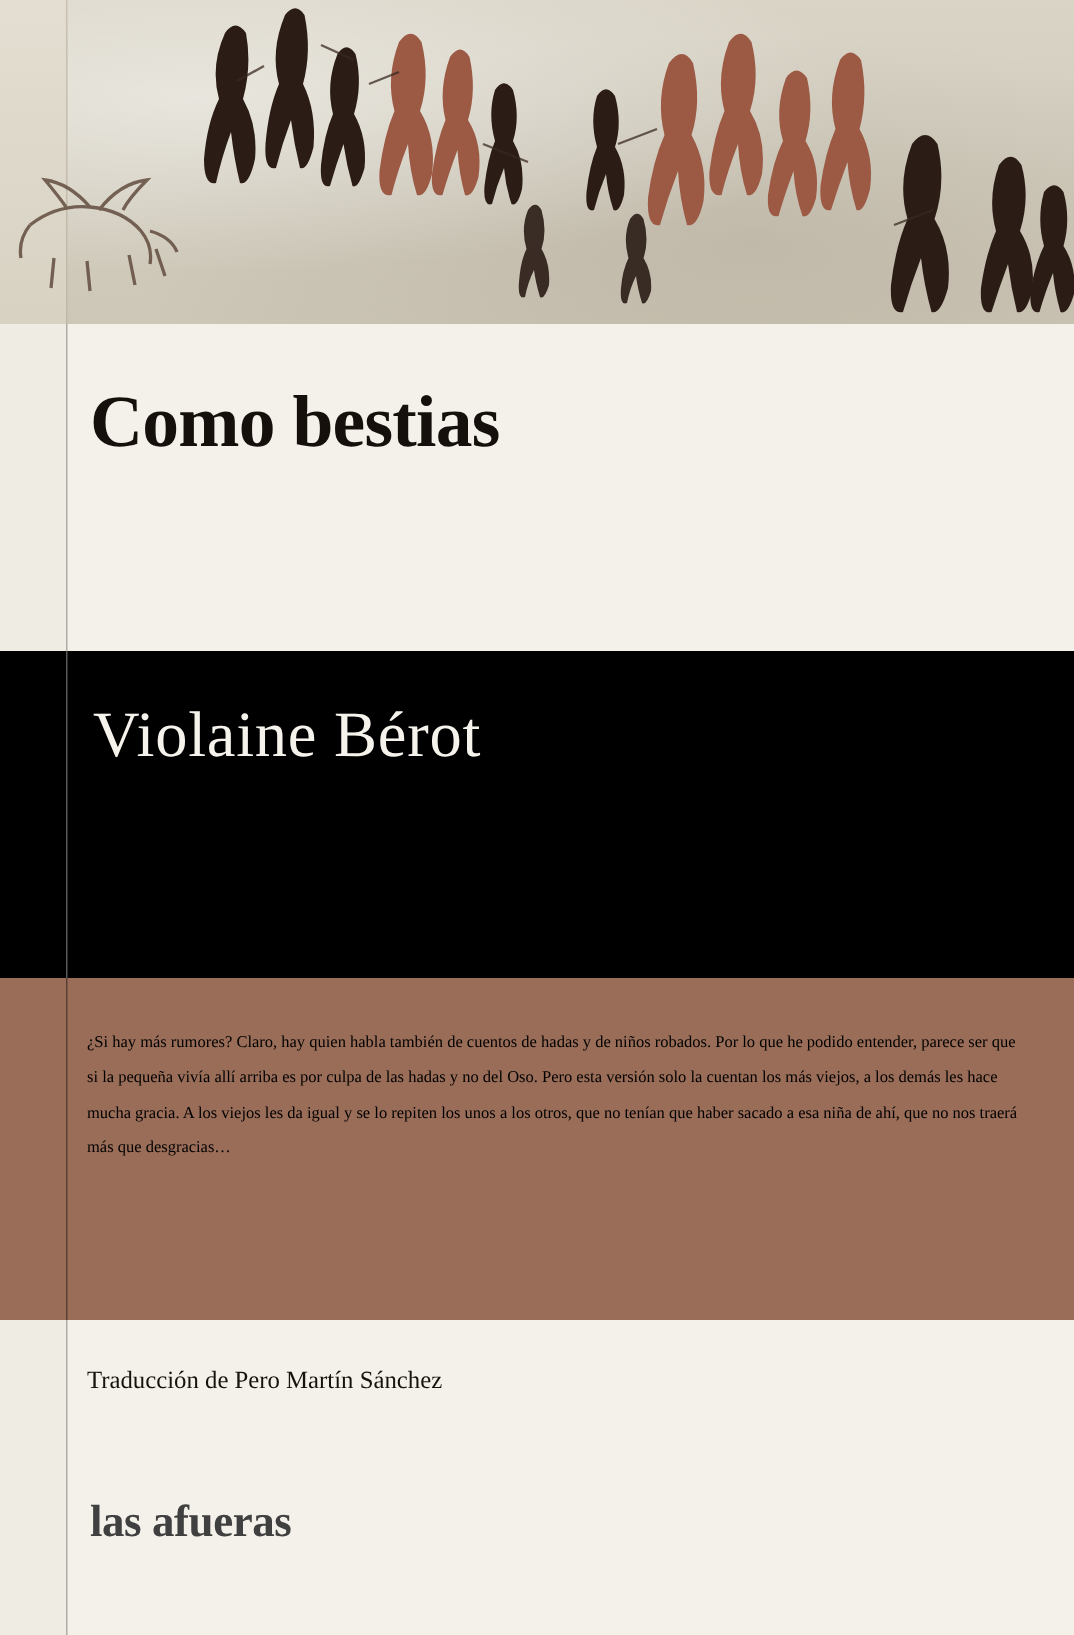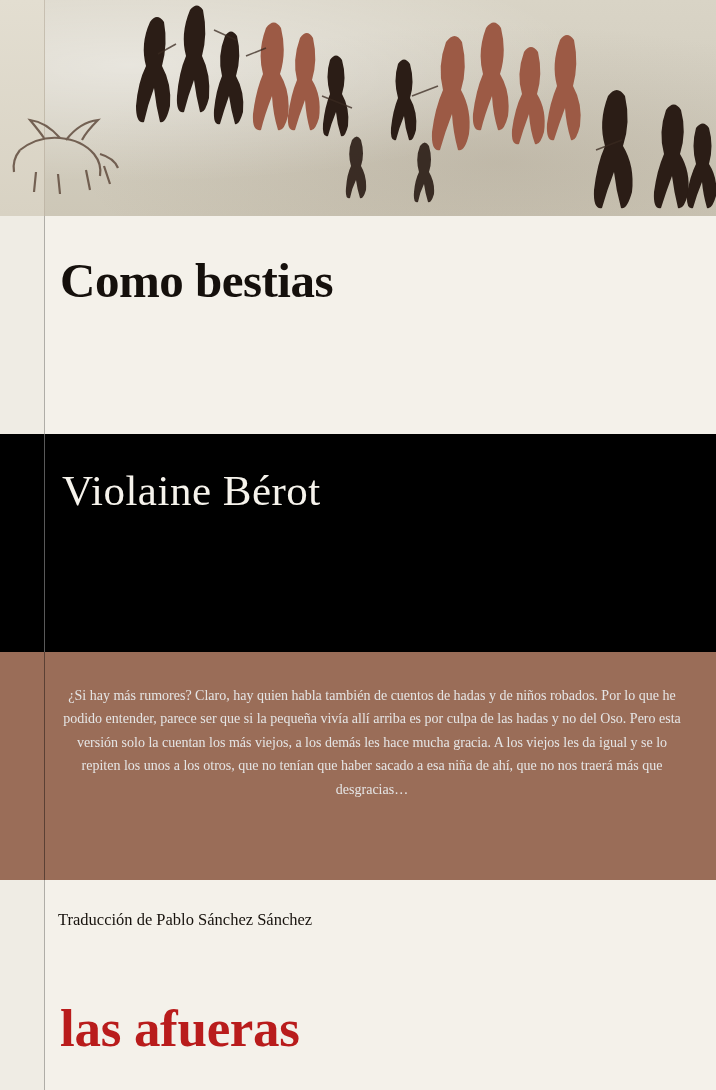--- a/index.html
+++ b/index.html
@@ -98,25 +98,25 @@
     left: 0; top: 652px;
     width: 716px;
     height: 228px;
     background: #9a6d58;
   }
   .blurb-text {
     position: absolute;
     left: 58px;
     right: 30px;
     top: 32px;
-    font-size: 14px;
+    font-size: 11px;
     line-height: 23.4px;
-    color: #e5e5e5;
-    font-family: "Liberation Serif", serif;
-    text-align: center;
+    color: #000000;
+    font-family: "Liberation Serif", serif;
+    text-align: left;
   }
 
   
   .bottom-block {
     position: absolute;
     left: 0; top: 880px;
     width: 716px;
     height: 210px;
     background: #f4f1ea;
   }
@@ -125,23 +125,23 @@
     left: 58px;
     top: 30px;
     font-size: 16.5px;
     color: #17120d;
     font-family: "Liberation Serif", serif;
   }
   .publisher-text {
     position: absolute;
     left: 60px;
     top: 118px;
-    font-size: 53px;
+    font-size: 30px;
     font-weight: 700;
-    color: #b91c1c;
+    color: #404040;
     letter-spacing: -0.3px;
     font-family: "Liberation Serif", serif;
   }
 
   
   .spine-rule {
     position: absolute;
     left: 44px;
     top: 216px;
     width: 1px;
@@ -227,21 +227,21 @@
   <div class="author-block">
     <div class="author-text">Violaine Bérot</div>
   </div>
 
   <div class="blurb-block">
     <div class="blurb-text">¿Si hay más rumores? Claro, hay quien habla también de cuentos de hadas y de niños robados. Por lo que he podido entender, parece ser que si la pequeña vivía allí arriba es por culpa de las hadas y no del Oso. Pero esta versión solo la cuentan los más viejos, a los demás les hace mucha gracia. A los viejos les da igual y se lo repiten los unos a los otros, que no tenían que haber sacado a esa niña de ahí, que no nos traerá más que desgracias…</div>
   </div>
 
   <div class="bottom-block">
     <div class="left-margin-tint b2" style="top:0;"></div>
-    <div class="translator-text">Traducción de Pablo Sánchez Sánchez</div>
+    <div class="translator-text">Traducción de Pero Martín Sánchez</div>
     <div class="publisher-text">las afueras</div>
   </div>
 
   <div class="spine-rule"></div>
   <div class="spine-rule on-black"></div>
   <div class="spine-rule on-brown"></div>
 
 </div>
 
 </body></html>

